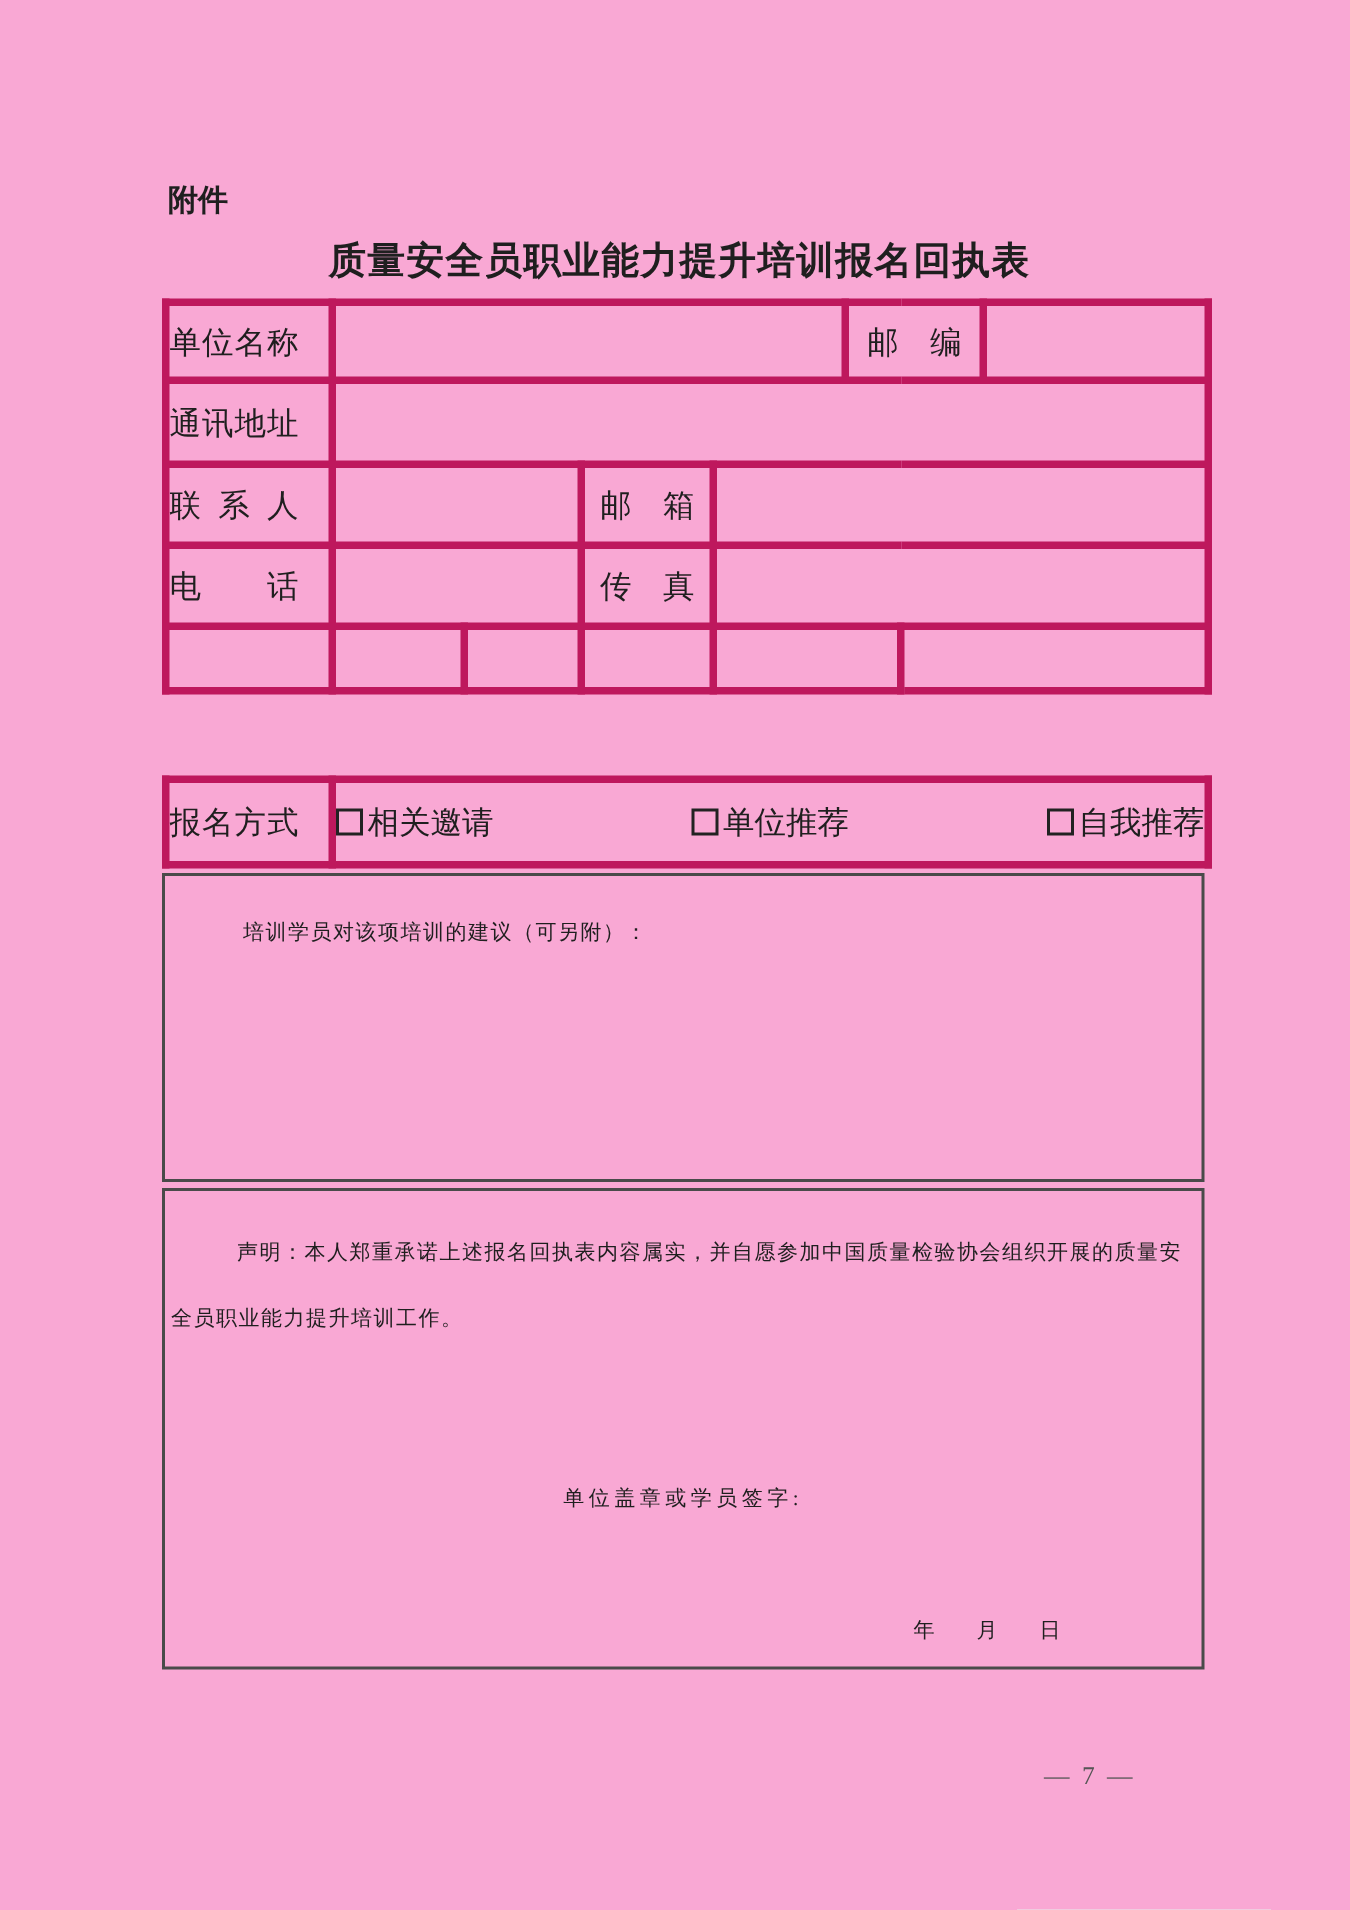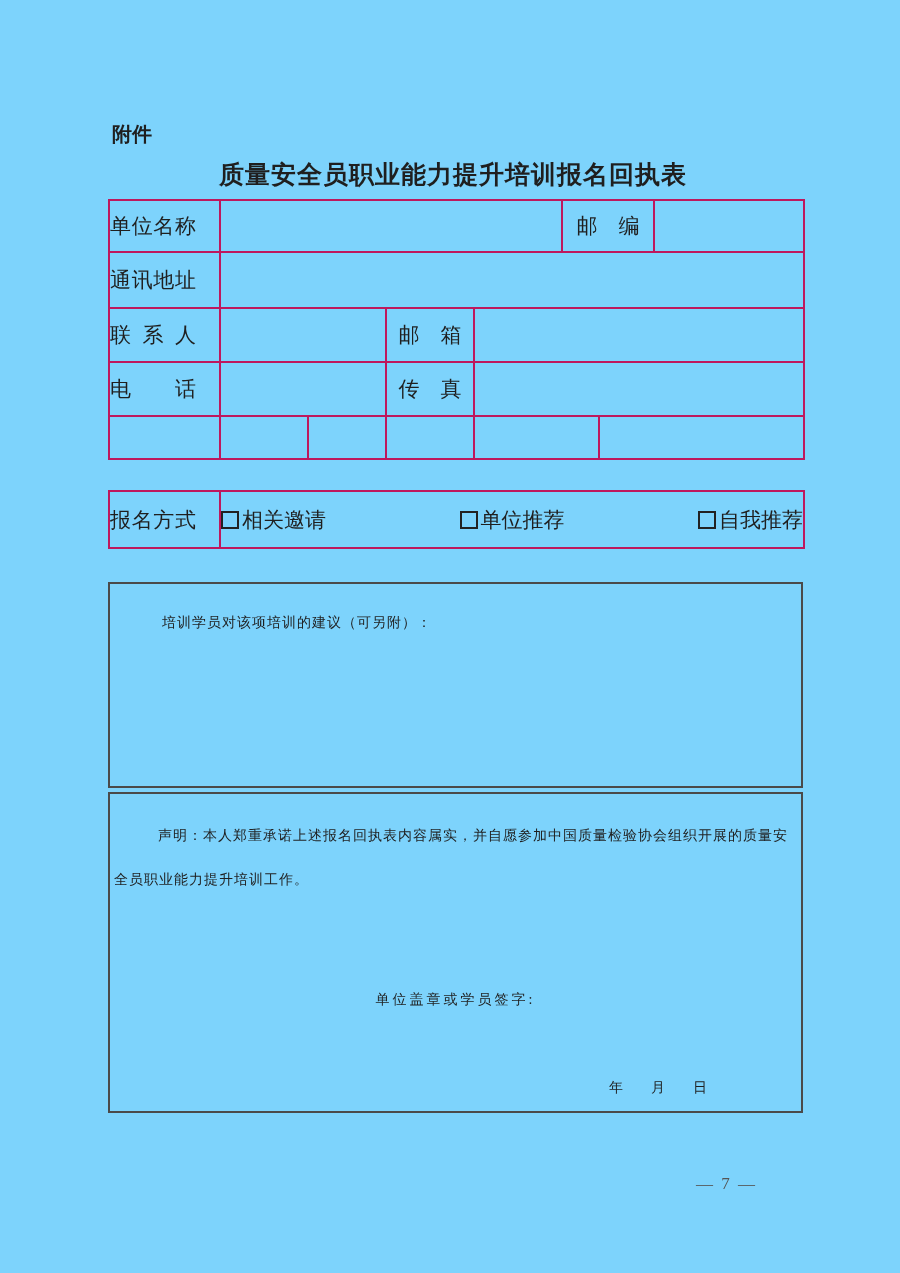--- a/index.html
+++ b/index.html
@@ -1,20 +1,20 @@
 <!DOCTYPE html>
 <html><head>
 <meta charset="utf-8">
 <style>
   html,body{margin:0;padding:0;background:#e9e9e7;}
   .page{
     position:relative;
     width:900px;height:1273px;
     margin:0 auto;
-    background:#7dd3fc;
+    background:#f9a8d4;
     color:#1f1f1f;
     font-family:"Liberation Serif","DejaVu Serif",serif;
     overflow:hidden;
   }
   .attachment{
     position:absolute;left:112px;top:122px;
     font-family:"Liberation Sans","DejaVu Sans",sans-serif;
     font-weight:bold;font-size:20px;line-height:24px;
   }
   .title{
@@ -22,28 +22,28 @@
     text-align:center;
     font-family:"Liberation Sans","DejaVu Sans",sans-serif;
     font-weight:bold;font-size:25px;line-height:32px;letter-spacing:1px;
   }
   table.tbl{
     position:absolute;left:108px;width:695px;
     border-collapse:collapse;table-layout:fixed;
     border:2px solid #4a4a4a;
   }
   table.tbl td{
-    border:2px solid #be185d;
+    border:5px solid #be185d;
     font-size:21px;
     padding:0;
     vertical-align:middle;
     overflow:hidden;
   }
   .tblA{top:199px;}
-  .tblB{top:490px;}
+  .tblB{top:517px;}
   td.lbl{padding-left:12px;}
   td.lblc{text-align:center;}
   .jl{display:inline-block;width:86px;text-align:justify;text-align-last:justify;white-space:nowrap;}
   tr.r1{height:52px;}
   tr.r2{height:56px;}
   tr.r3{height:54px;}
   tr.r4{height:54px;}
   tr.r5{height:53px;}
   tr.r6{height:43px;}
   tr.rB{height:57px;}

